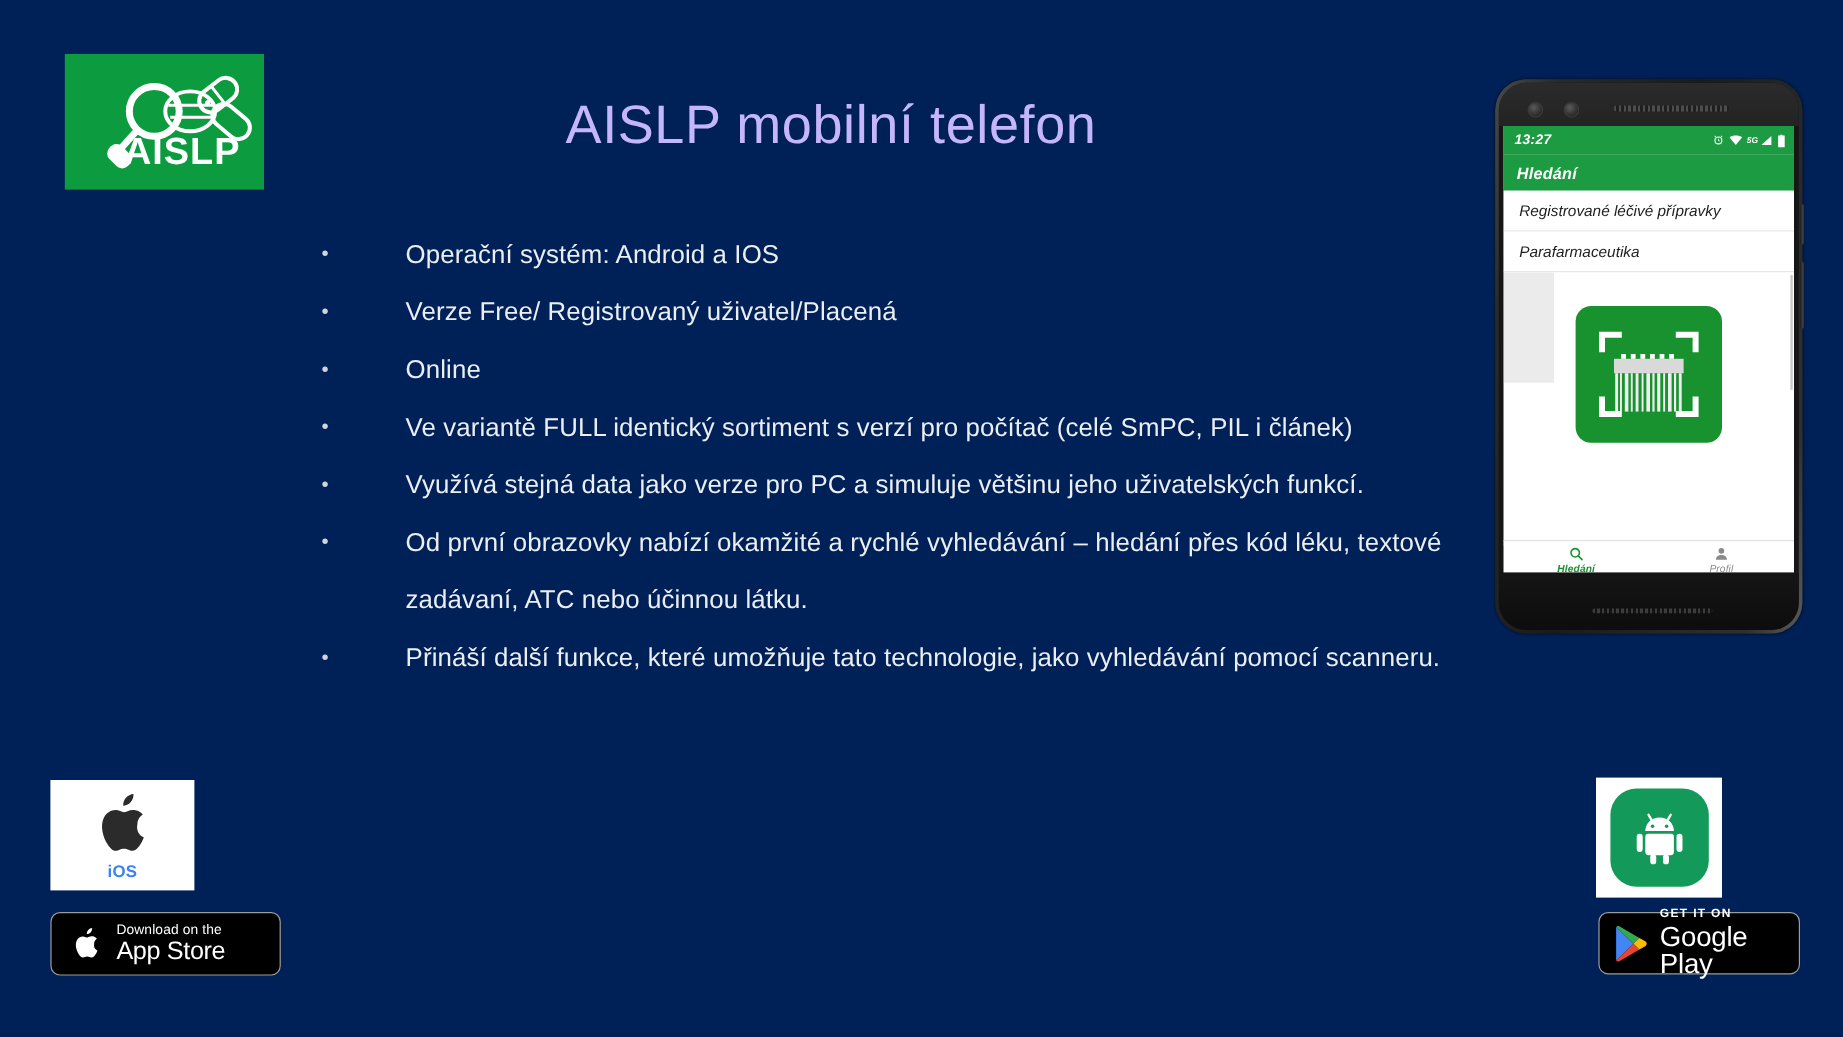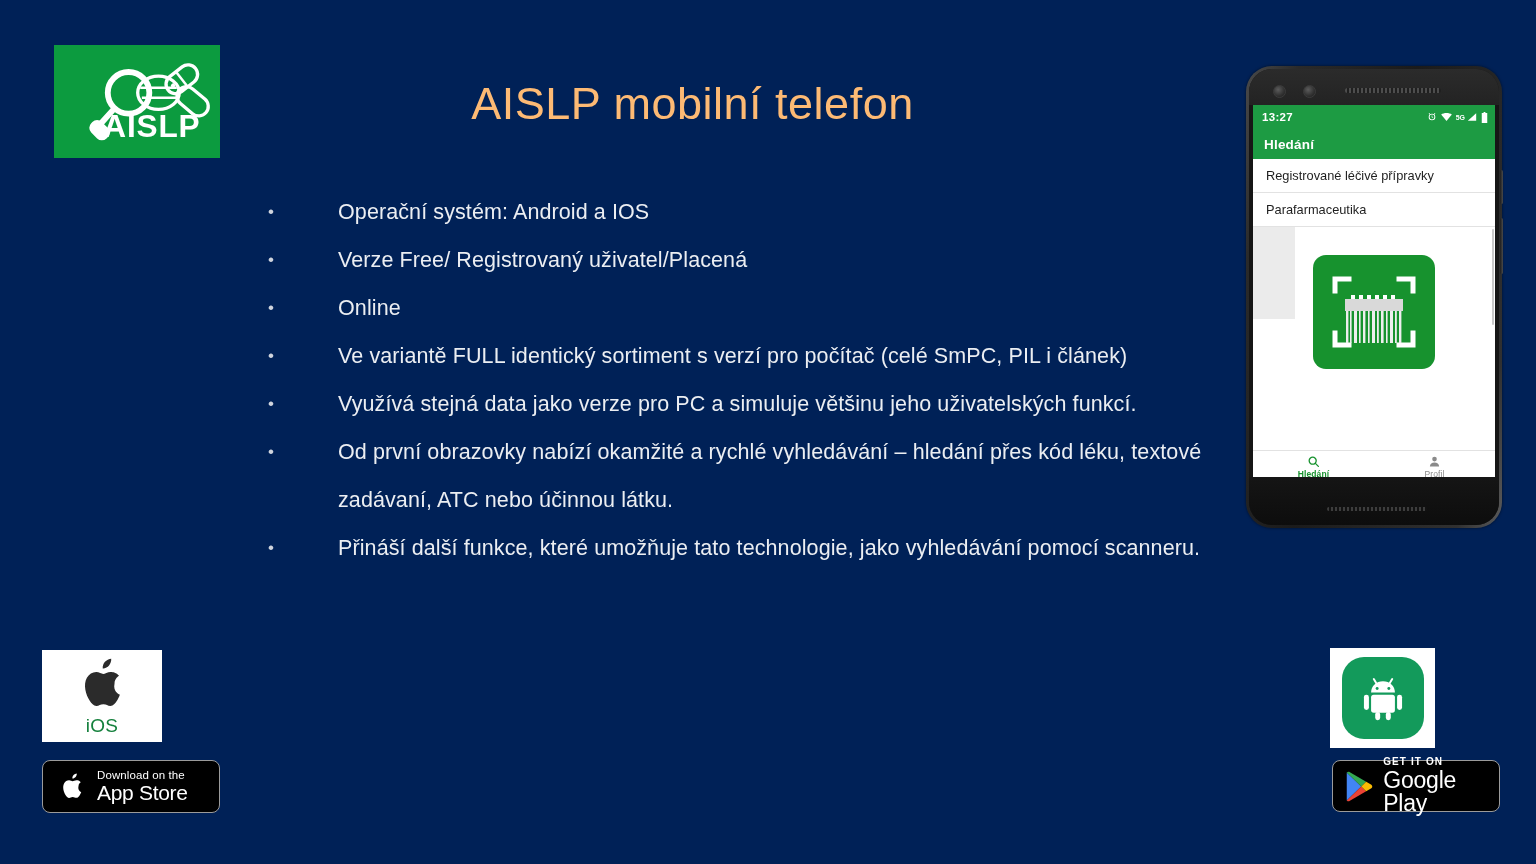--- a/index.html
+++ b/index.html
@@ -15,21 +15,21 @@
     position:absolute; left:54px; top:45px; width:166px; height:113px;
     background:#0c9b3f;
     padding-left:28px;
   }
   #aislp-logo svg { width:100%; height:100%; display:block; }
 
   
   #slide-title {
     position:absolute; left:230px; top:78px; width:925px;
     text-align:center;
-    color:#fdba74;
+    color:#c4b5fd;
     font-size:45px;
     letter-spacing:0.5px;
     font-weight:400;
     white-space:nowrap;
   }
 
   
   #bullet-list {
     position:absolute; left:262px; top:188px; width:990px;
   }
@@ -64,20 +64,21 @@
     border-radius:26px;
     background:linear-gradient(105deg,#4a4a4a 0%,#2a2a2a 14%,#1b1b1b 45%,#303030 88%,#5b5b5b 100%);
     padding:3px;
     box-shadow:0 0 3px rgba(0,0,0,.6);
   }
   #phone-body {
     position:absolute; inset:3px;
     border-radius:23px;
     background:#161616;
     overflow:hidden;
+    font-style:italic;
   }
   #phone-bezel-top {
     position:absolute; left:0; top:0; right:0; height:36px;
     background:linear-gradient(180deg,#2b2b2b,#232323);
   }
   .cam-dot {
     position:absolute; top:16px; width:13px; height:13px; border-radius:50%;
     background:radial-gradient(circle at 38% 34%, #5c5c5c 0%, #343434 55%, #1a1a1a 100%);
     border:1px solid #3c3c3c;
   }
@@ -174,24 +175,24 @@
   }
   #android-navbar svg { display:block; }
 
   
   #ios-icon-badge {
     position:absolute; left:42px; top:650px; width:120px; height:92px;
     background:#ffffff;
     display:flex; flex-direction:column; align-items:center; justify-content:center;
   }
   #ios-icon-badge svg { display:block; }
-  #ios-label { font-size:19px; font-weight:normal; color:#15803d; margin-top:1px; letter-spacing:.3px; }
+  #ios-label { font-size:14px; font-weight:bold; color:#3b82f6; margin-top:1px; letter-spacing:.3px; }
 
   #appstore-badge {
-    position:absolute; left:42px; top:760px; width:178px; height:53px;
+    position:absolute; left:42px; top:760px; width:192px; height:53px;
     background:#000; border-radius:8px; border:1px solid #9b9b9b;
     display:flex; align-items:center; padding-left:14px; gap:10px;
   }
   .badge-text-col { display:flex; flex-direction:column; line-height:1; }
   #appstore-small { color:#fff; font-size:11.5px; letter-spacing:.1px; margin-bottom:1px; }
   #appstore-big { color:#fff; font-size:21px; letter-spacing:-.3px; }
 
   #android-icon-badge {
     position:absolute; left:1330px; top:648px; width:105px; height:100px;
     background:#ffffff;

